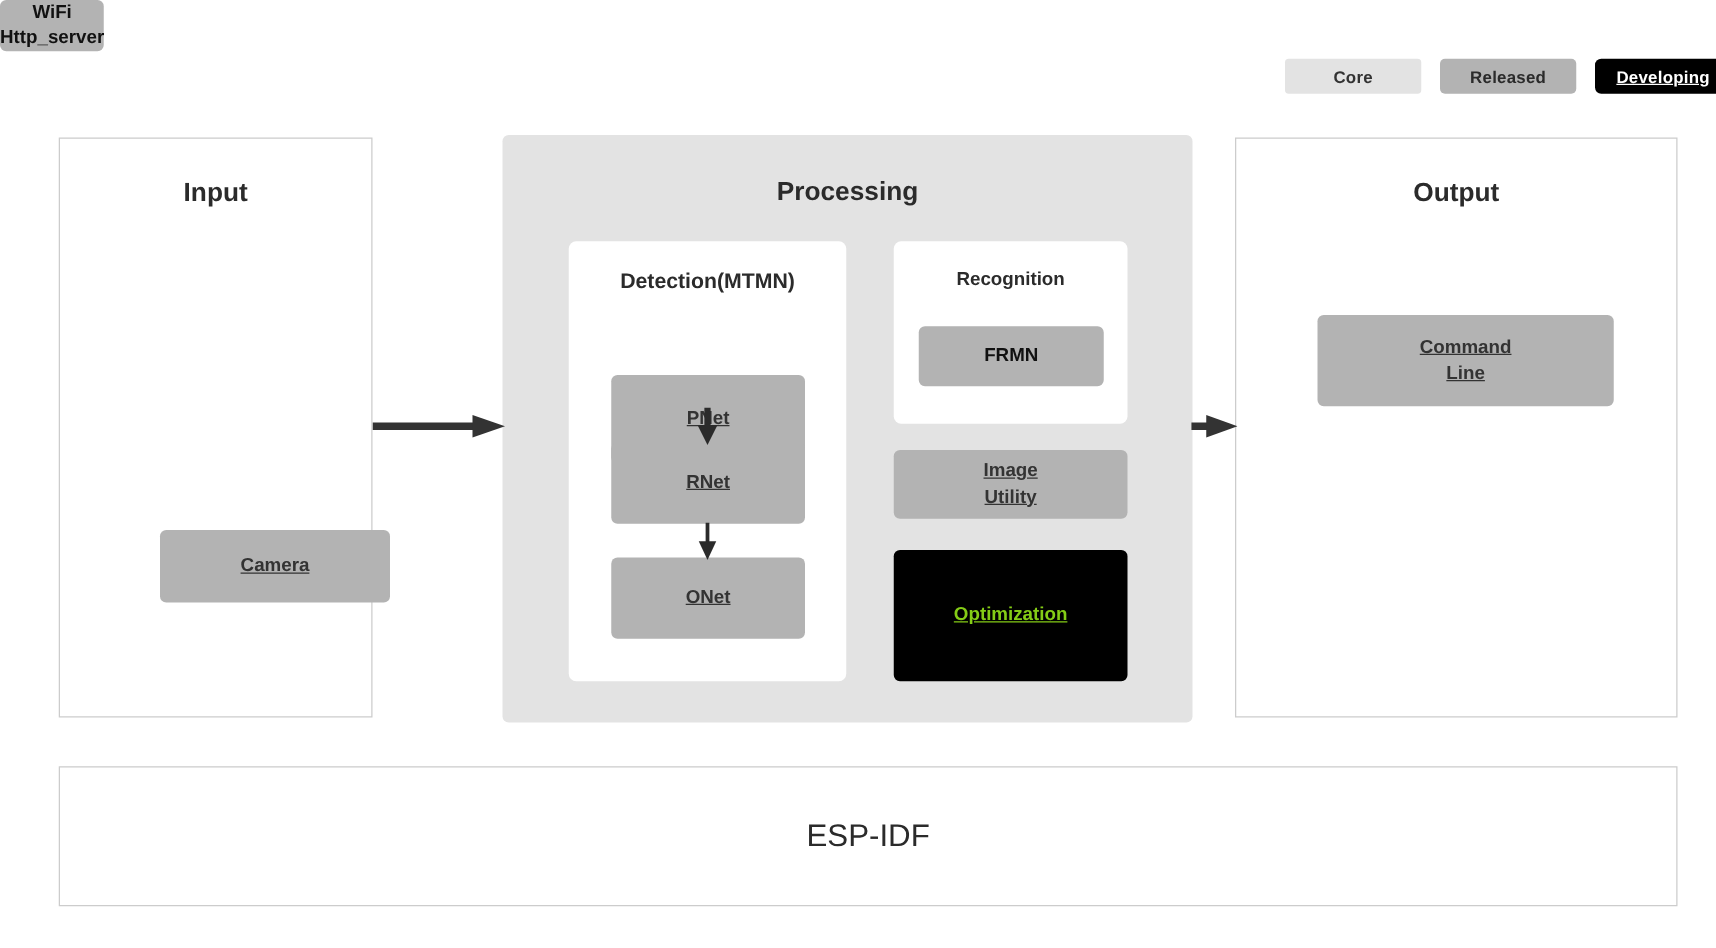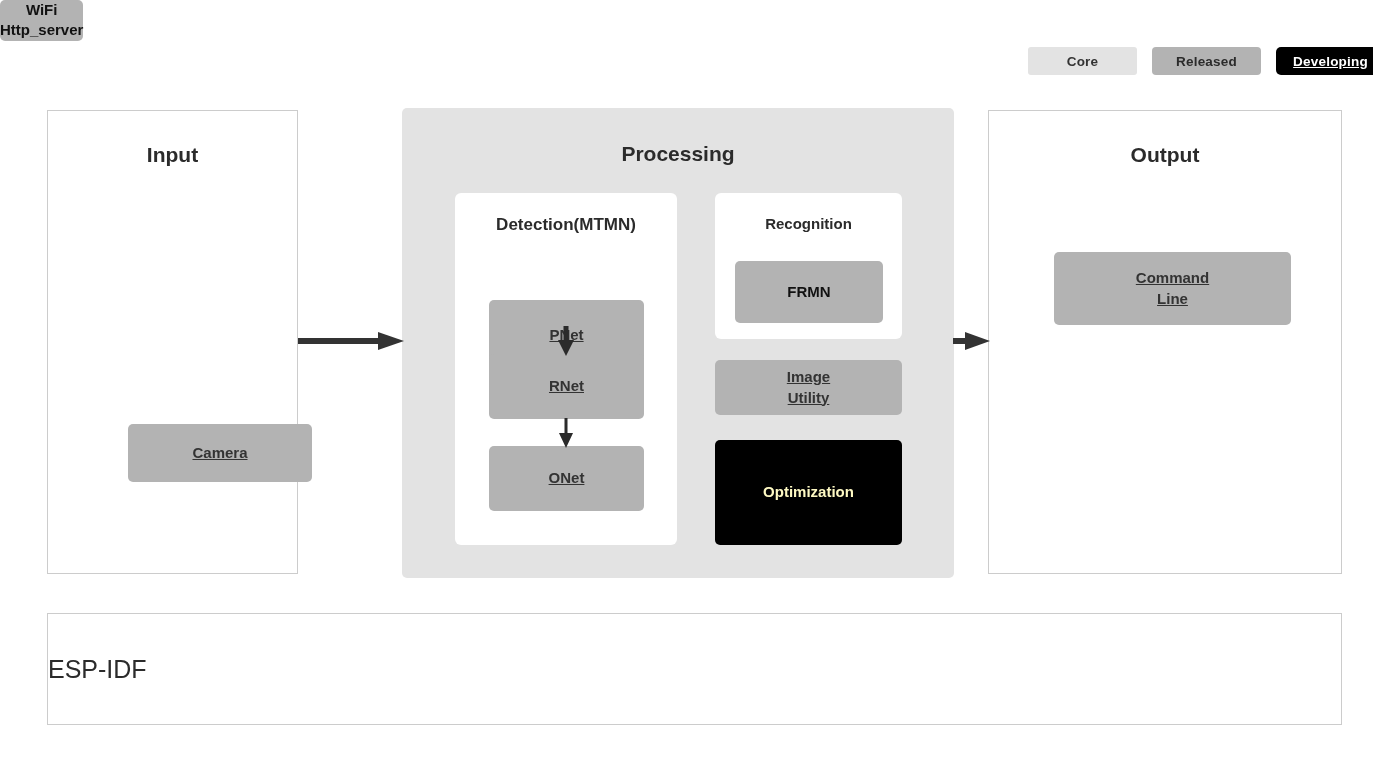--- a/index.html
+++ b/index.html
@@ -99,20 +99,21 @@
     position: absolute;
     left: 47px;
     top: 613px;
     width: 1295px;
     height: 112px;
     background: #ffffff;
     border: 1.5px solid #cccccc;
     box-sizing: border-box;
     display: flex;
     align-items: center;
+    justify-content: center;
   }
   .footer-label {
     font-size: 25px;
     color: #2b2b2b;
     font-weight: normal;
   }
 
   
   .node {
     position: absolute;
@@ -122,21 +123,21 @@
     justify-content: center;
     text-align: center;
     font-size: 15px;
     font-weight: bold;
     line-height: 1.35;
     box-sizing: border-box;
     white-space: pre-line;
   }
   .node-gray  { background: #b3b3b3; color: #333333; text-decoration: underline; }
   .node-dark  { background: #b3b3b3; color: #111111; }
-  .node-black { background: #000000; color: #fef9c3; }
+  .node-black { background: #000000; color: #84cc16; text-decoration: underline; }
 
   
   .node-camera { left: 80px; top: 313px; width: 184px; height: 58px; }
 
   
   .card {
     position: absolute;
     background: #ffffff;
     border-radius: 6px;
     box-sizing: border-box;
@@ -154,21 +155,21 @@
   }
   .card-detection .card-title { top: 22px; font-size: 17px; }
   .card-recognition .card-title { top: 22px; font-size: 15px; }
 
   
   .node-pnet { left: 34px; top: 71px;  width: 155px; height: 71px; margin-top: 36px; }
   .node-rnet { left: 34px; top: 161px; width: 155px; height: 65px; }
   .node-onet { left: 34px; top: 253px; width: 155px; height: 65px; }
 
   
-  .node-frmn { left: 20px; top: 68px; width: 148px; height: 62px; }
+  .node-frmn { left: 20px; top: 68px; width: 148px; height: 48px; }
 
   
   .node-image-utility { left: 715px; top: 360px; width: 187px; height: 55px; }
   .node-optimization  { left: 715px; top: 440px; width: 187px; height: 105px; }
 
   
   .node-command-line { left: 1054px; top: 252px; width: 237px; height: 73px; }
 
   
   .arrow-h {

